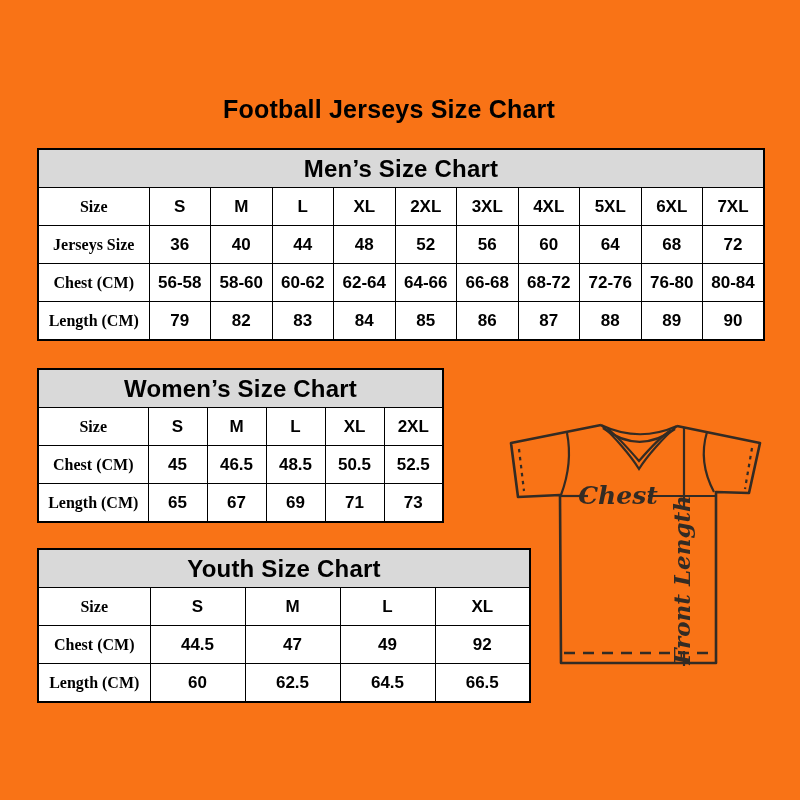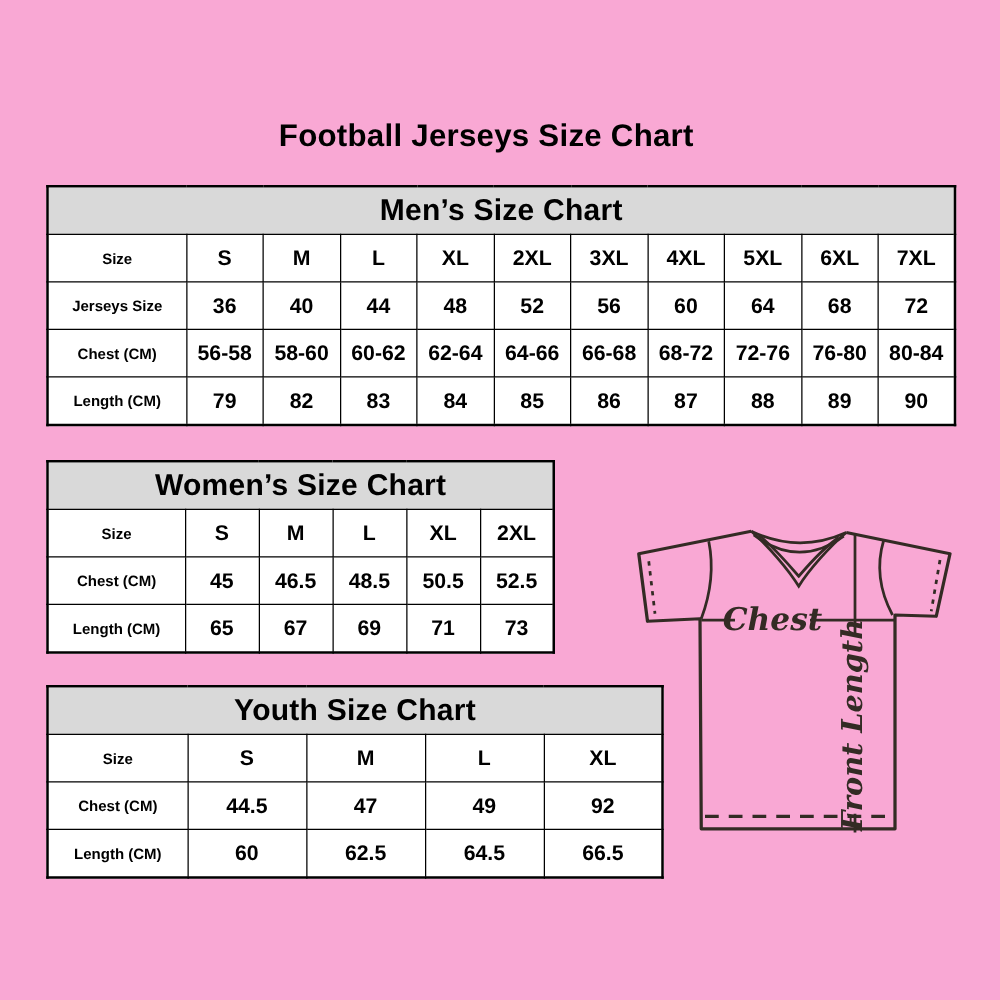--- a/index.html
+++ b/index.html
@@ -1,35 +1,35 @@
 <!DOCTYPE html>
 <html><head>
 <meta charset="utf-8">
 <style>
   html,body{margin:0;padding:0;background:#ffffff;}
   .page{
-    position:relative;width:800px;height:800px;background:#f9a8d4;
+    position:relative;width:800px;height:800px;background:#f97316;
     font-family:"Liberation Sans",sans-serif;color:#000;overflow:hidden;
   }
   .page-title{
     position:absolute;top:95px;left:0;width:778px;text-align:center;
     font-size:25px;font-weight:700;letter-spacing:0.2px;
   }
   table.size-table{
     position:absolute;border-collapse:collapse;table-layout:fixed;
     background:#fff;border:2.5px solid #000;
   }
   table.size-table th,table.size-table td{
     border:1.5px solid #000;text-align:center;vertical-align:middle;
     font-weight:700;padding:0;height:37px;overflow:hidden;white-space:nowrap;
   }
   table.size-table th.tbl-title{
     background:#d9d9d9;font-size:24px;height:37px;letter-spacing:0.2px;
   }
-  table.size-table tbody th{font-size:12px;}
+  table.size-table tbody th{font-size:16px;font-family:Liberation Serif, serif;}
   table.size-table tbody td{font-size:17px;}
   table.mens{left:37px;top:148px;width:728px;}
   table.womens{left:37px;top:368px;width:407px;}
   table.youth{left:37px;top:548px;width:494px;}
   table.mens col.label-col{width:111px;}
   table.womens col.label-col{width:110px;}
   table.youth col.label-col{width:112px;}
   .jersey-diagram{position:absolute;left:500px;top:405px;width:272px;height:262px;}
   .jersey-diagram .outline{fill:none;stroke:#332b24;stroke-width:2.6;stroke-linejoin:round;}
   .jersey-diagram .thin{fill:none;stroke:#332b24;stroke-width:2.2;}

